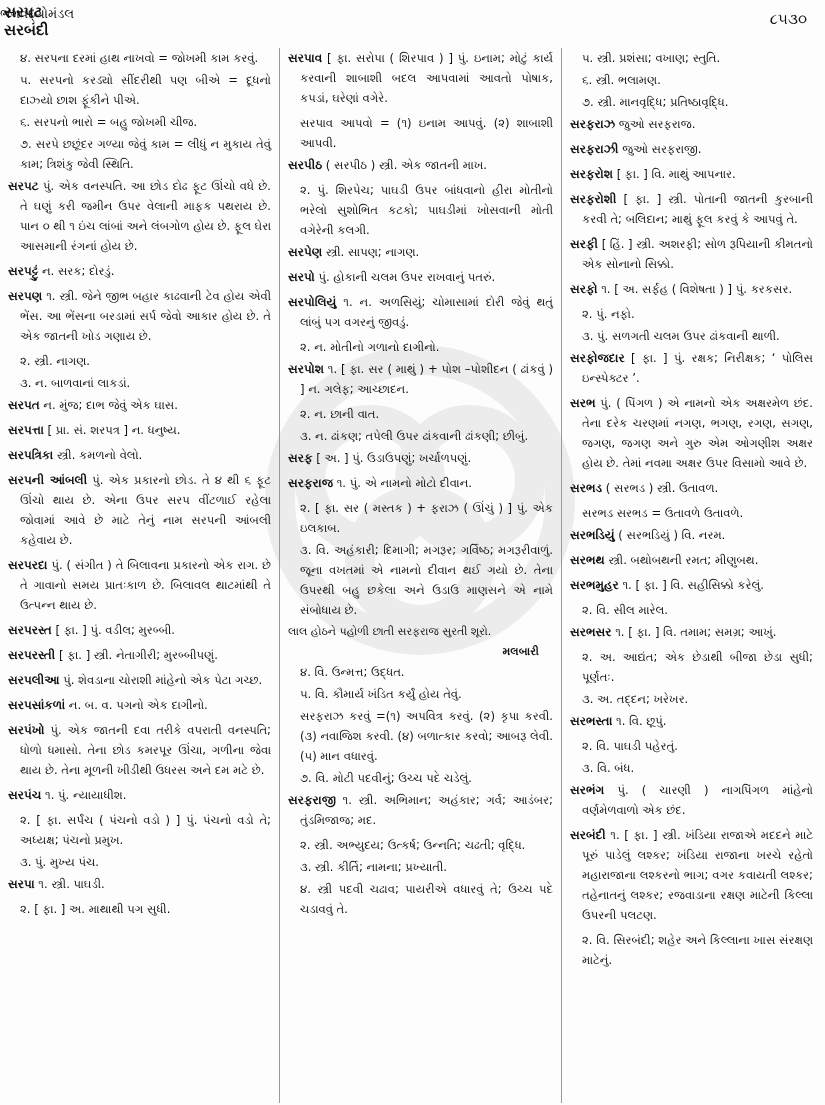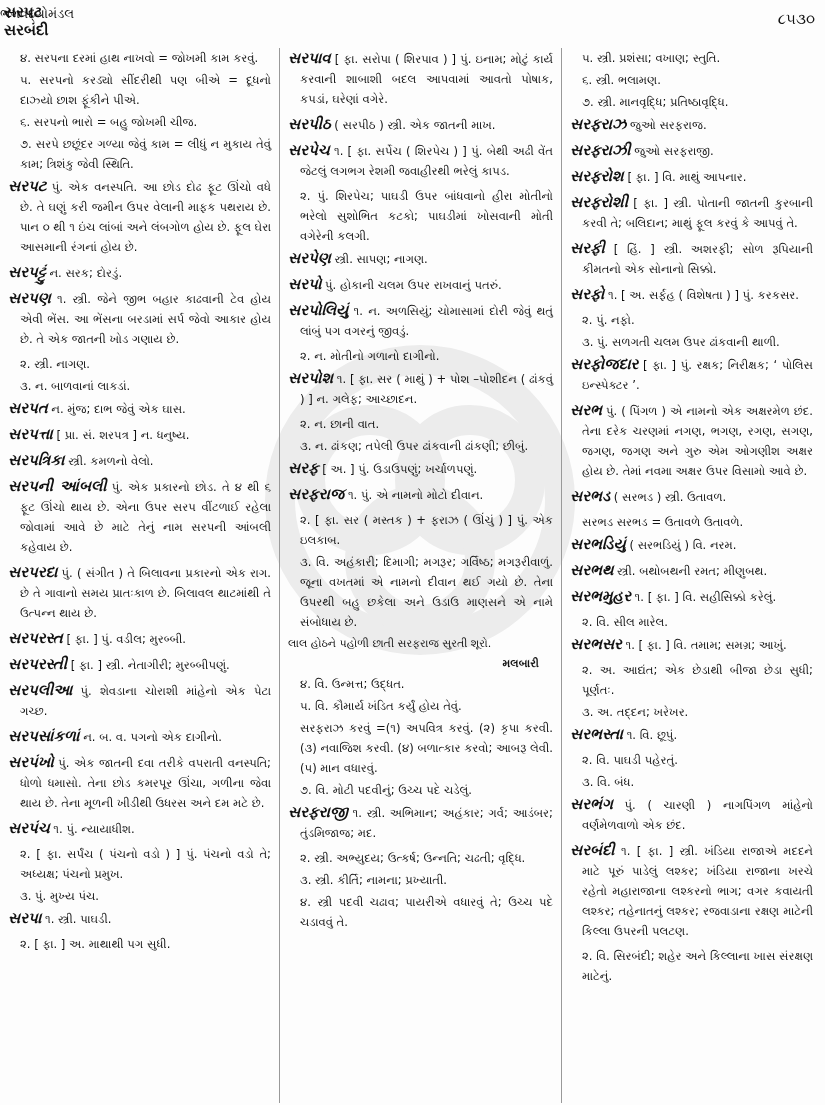--- a/index.html
+++ b/index.html
@@ -11,35 +11,35 @@
   }
   .watermark {
     position: absolute; left: 250px; top: 330px; width: 340px; height: 340px;
     pointer-events: none; z-index: 0;
   }
   .page-header {
     position: absolute; left: 0; top: 0; width: 825px; height: 46px; z-index: 1;
   }
   .guide { position: absolute; left: 4px; top: 3px; font-weight: bold; font-size: 15px; line-height: 18px; }
   .running-title { position: absolute; left: 0; right: 0; top: 6px; text-align: left; font-size: 13px; }
-  .page-num { position: absolute; right: 10px; top: 10px; font-size: 15px; }
+  .page-num { position: absolute; right: 18px; top: 10px; font-size: 15px; }
   .columns {
     position: absolute; left: 4px; top: 48px; width: 817px; height: 1055px;
     display: flex; z-index: 1;
   }
   .col {
     box-sizing: border-box; padding: 0 8px 0 4px; overflow: hidden;
     font-size: 11.6px; line-height: 20px; text-align: justify;
   }
   .col.c1 { width: 276px; border-right: 1px solid #999; }
   .col.c2 { width: 282px; padding-left: 8px; border-right: 1px solid #999; }
   .col.c3 { width: 259px; padding-left: 8px; }
   .entry { margin: 0 0 5px 0; padding-left: 12px; text-indent: -12px; }
   .sense { margin: 0 0 2px 0; padding-left: 12px; }
-  .head { font-weight: bold; font-size: 15px; font-style: italic; }
+  .head { font-weight: bold; font-size: 12px; }
   .quote { font-size: 11px; margin: 2px 14px 0 0; }
   .quote .src { display: block; text-align: right; font-weight: bold; }
 </style>
 </head>
 <body>
 
 <svg class="watermark" viewBox="0 0 340 340">
   <g fill="none" stroke="#ececec" stroke-width="30">
     <circle cx="170" cy="170" r="140"></circle>
     <circle cx="120" cy="150" r="60"></circle>
@@ -79,22 +79,22 @@
       <p class="entry"><span class="head">સરપસાંકળાં</span><span> </span><span>ન. બ. વ. પગનો એક દાગીનો.</span></p>
       <p class="entry"><span class="head">સરપંખો</span><span> </span><span>પું. એક જાતની દવા તરીકે વપરાતી વનસ્પતિ; ધોળો ધમાસો. તેના છોડ કમરપૂર ઊંચા, ગળીના જેવા થાય છે. તેના મૂળની ખીડીથી ઉધરસ અને દમ મટે છે.</span></p>
       <p class="entry"><span class="head">સરપંચ</span><span> </span><span>૧. પું. ન્યાયાધીશ.</span></p>
       <p class="sense">૨. [ ફા. સર્પંચ ( પંચનો વડો ) ] પું. પંચનો વડો તે; અધ્યક્ષ; પંચનો પ્રમુખ.</p>
       <p class="sense">૩. પું. મુખ્ય પંચ.</p>
       <p class="entry"><span class="head">સરપા</span><span> </span><span>૧. સ્ત્રી. પાઘડી.</span></p>
       <p class="sense">૨. [ ફા. ] અ. માથાથી પગ સુધી.</p>
     </div>
   <div class="col c2">
       <p class="entry"><span class="head">સરપાવ</span><span> </span><span>[ ફા. સરોપા ( શિરપાવ ) ] પું. ઇનામ; મોટું કાર્ય કરવાની શાબાશી બદલ આપવામાં આવતો પોષાક, કપડાં, ઘરેણાં વગેરે.</span></p>
+      <p class="sense">સરપાવ આપવો = (૧) ઇનામ આપવું. (૨) શાબાશી આપવી.</p>
       <p class="entry"><span class="head">સરપીઠ</span><span> </span><span>( સરપીઠ ) સ્ત્રી. એક જાતની માખ.</span></p>
-      <p class="entry"><span class="head">સરપેચ</span><span> </span><span>૧. [ ફા. સર્પેચ ( શિરપેચ ) ] પું. બેથી અઢી વેંત જેટલું લગભગ રેશમી જવાહીરથી ભરેલું કાપડ.</span></p>
       <p class="sense">૨. પું. શિરપેચ; પાઘડી ઉપર બાંધવાનો હીરા મોતીનો ભરેલો સુશોભિત કટકો; પાઘડીમાં ખોસવાની મોતી વગેરેની કલગી.</p>
       <p class="entry"><span class="head">સરપેણ</span><span> </span><span>સ્ત્રી. સાપણ; નાગણ.</span></p>
       <p class="entry"><span class="head">સરપો</span><span> </span><span>પું. હોકાની ચલમ ઉપર રાખવાનું પતરું.</span></p>
       <p class="entry"><span class="head">સરપોલિયું</span><span> </span><span>૧. ન. અળસિયું; ચોમાસામાં દોરી જેવું થતું લાંબું પગ વગરનું જીવડું.</span></p>
       <p class="sense">૨. ન. મોતીનો ગળાનો દાગીનો.</p>
       <p class="entry"><span class="head">સરપોશ</span><span> </span><span>૧. [ ફા. સર ( માથું ) + પોશ –પોશીદન ( ઢાંકવું ) ] ન. ગલેફ; આચ્છાદન.</span></p>
       <p class="sense">૨. ન. છાની વાત.</p>
       <p class="sense">૩. ન. ઢાંકણ; તપેલી ઉપર ઢાંકવાની ઢાંકણી; છીબું.</p>
       <p class="entry"><span class="head">સરફ</span><span> </span><span>[ અ. ] પું. ઉડાઉપણું; ખર્ચાળપણું.</span></p>
       <p class="entry"><span class="head">સરફરાજ</span><span> </span><span>૧. પું. એ નામનો મોટો દીવાન.</span></p>

